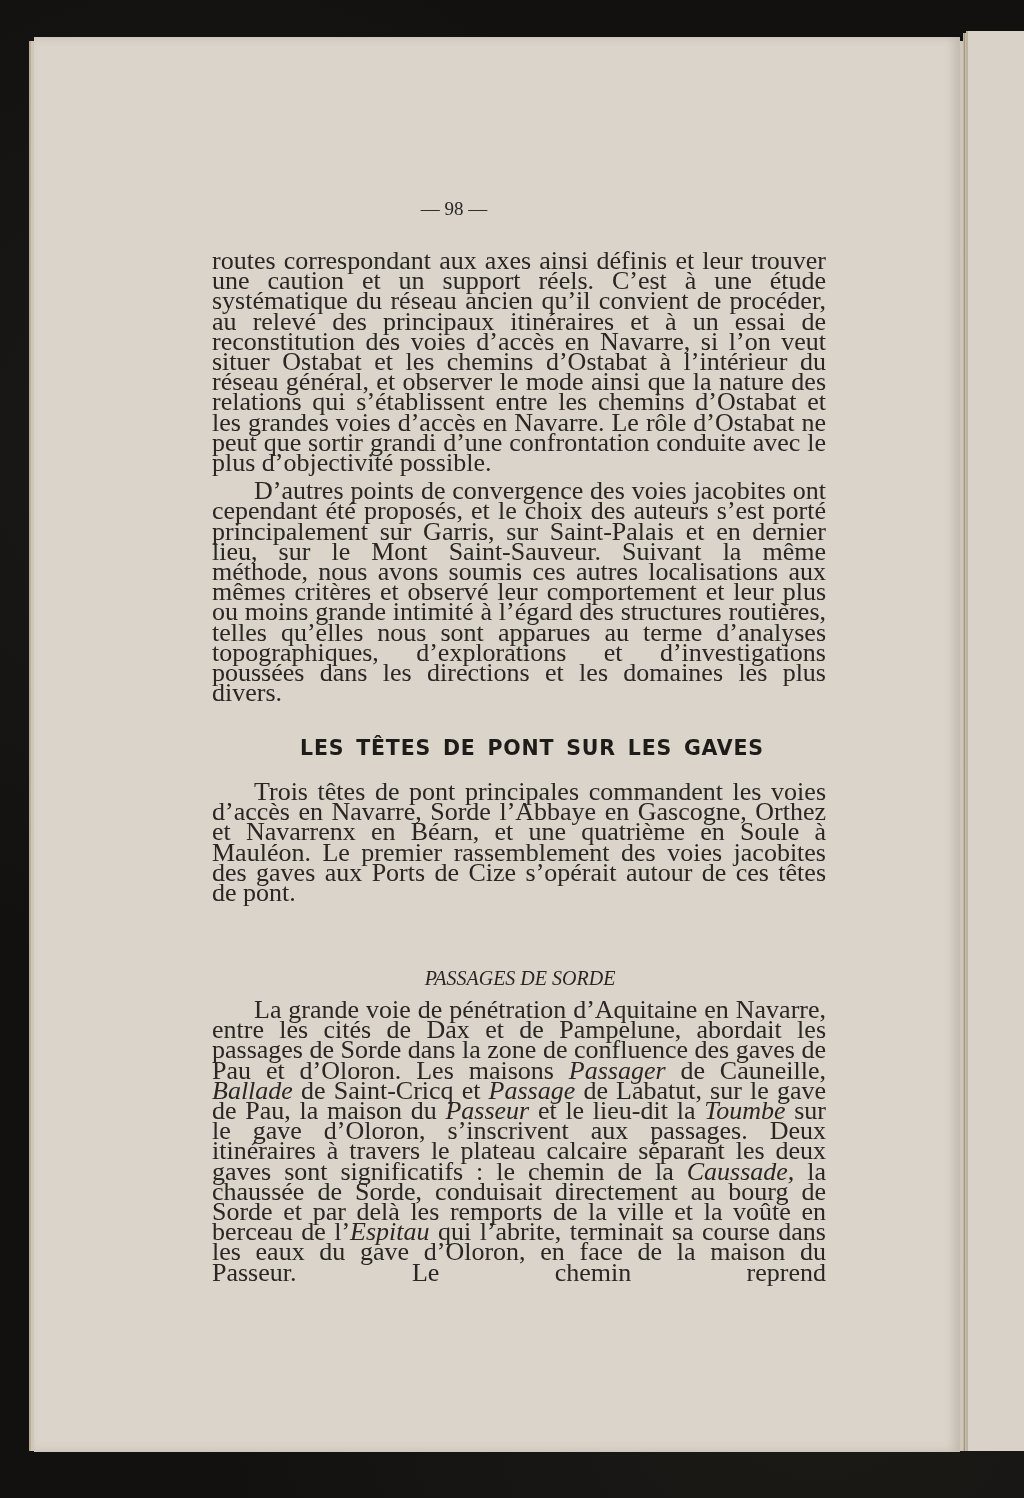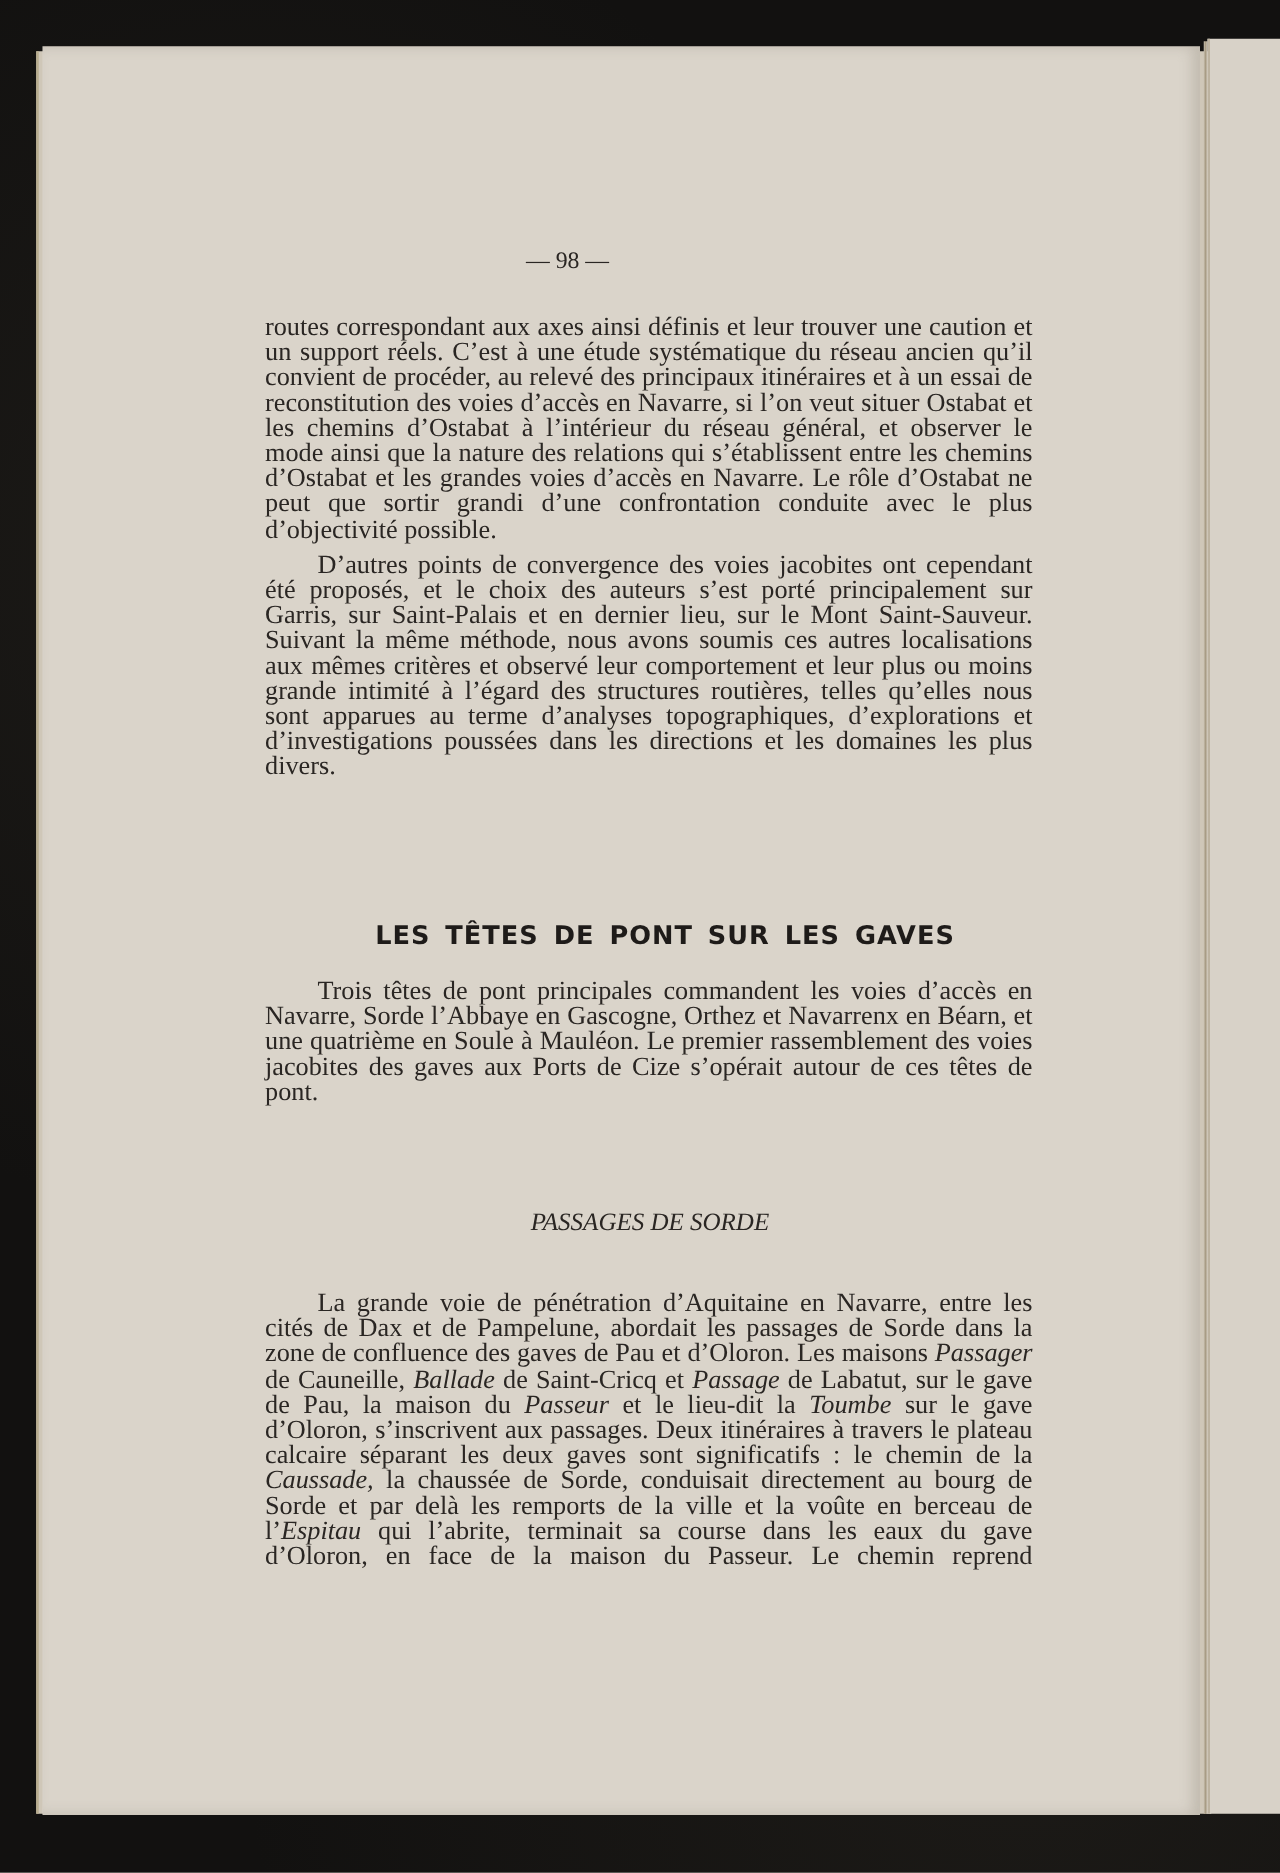--- a/index.html
+++ b/index.html
@@ -30,21 +30,21 @@
       background: #d8d2c8;
       border-left: 2px solid #bdb3a0;
     }
     .gutter-line {
       position: absolute; left: 963px; top: 33px; width: 3px; height: 1418px;
       background: linear-gradient(90deg, #c8bfae, #a69a82, #d3ccbf);
     }
     .text-block {
       position: absolute; left: 212px; width: 614px;
       color: #2a2623;
-      font-size: 21px; line-height: 20.2px;
+      font-size: 26px; line-height: 20.2px;
       text-align: justify;
     }
     .page-number {
       position: absolute; left: 0; top: 198px; width: 888px;
       text-align: center; font-size: 19px; color: #2a2623;
       padding-left: 20px; box-sizing: border-box;
     }
     .para { margin: 0; text-align: justify; hyphens: manual; }
     .para + .para { margin-top: 8px; }
     .indent { text-indent: 42px; }
@@ -79,15 +79,15 @@
 </div>
 
 <div class="section-heading">LES TÊTES DE PONT SUR LES GAVES</div>
 
 <div class="text-block" style="top:782px;">
   <p class="para indent">Trois têtes de pont principales commandent les voies d’accès en Navarre, Sorde l’Abbaye en Gascogne, Orthez et Navarrenx en Béarn, et une quatrième en Soule à Mauléon. Le premier rassemblement des voies jacobites des gaves aux Ports de Cize s’opérait autour de ces têtes de pont.</p>
 </div>
 
 <div class="subsection-heading">PASSAGES DE SORDE</div>
 
-<div class="text-block" style="top:1032px;">
+<div class="text-block" style="top:1000px;">
   <p class="para indent last-line-justify" id="sorde-paragraph"><span>La grande voie de pénétration d’Aquitaine en Navarre, entre les cités de Dax et de Pampelune, abordait les passages de Sorde dans la zone de confluence des gaves de Pau et d’Olo­ron. Les maisons </span><em>Passager</em><span> de Cauneille, </span><em>Ballade</em><span> de Saint-Cricq et </span><em>Passage</em><span> de Labatut, sur le gave de Pau, la maison du </span><em>Passeur</em><span> et le lieu-dit la </span><em>Toumbe</em><span> sur le gave d’Oloron, s’inscrivent aux passages. Deux itinéraires à travers le plateau calcaire séparant les deux gaves sont significatifs : le chemin de la </span><em>Caussade,</em><span> la chaussée de Sorde, conduisait directement au bourg de Sorde et par delà les remports de la ville et la voûte en berceau de l’</span><em>Espitau</em><span> qui l’abrite, terminait sa course dans les eaux du gave d’Oloron, en face de la maison du Passeur. Le chemin reprend</span></p>
 </div>
 
 </body></html>

